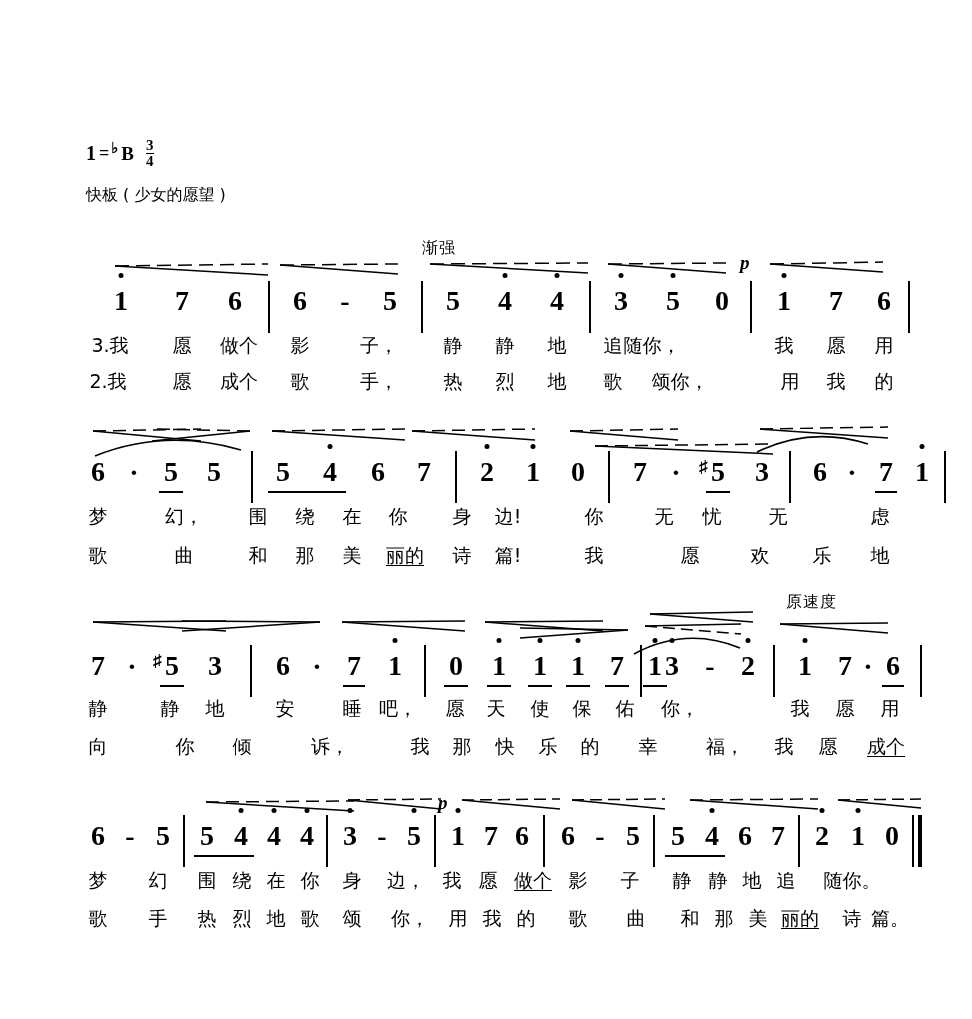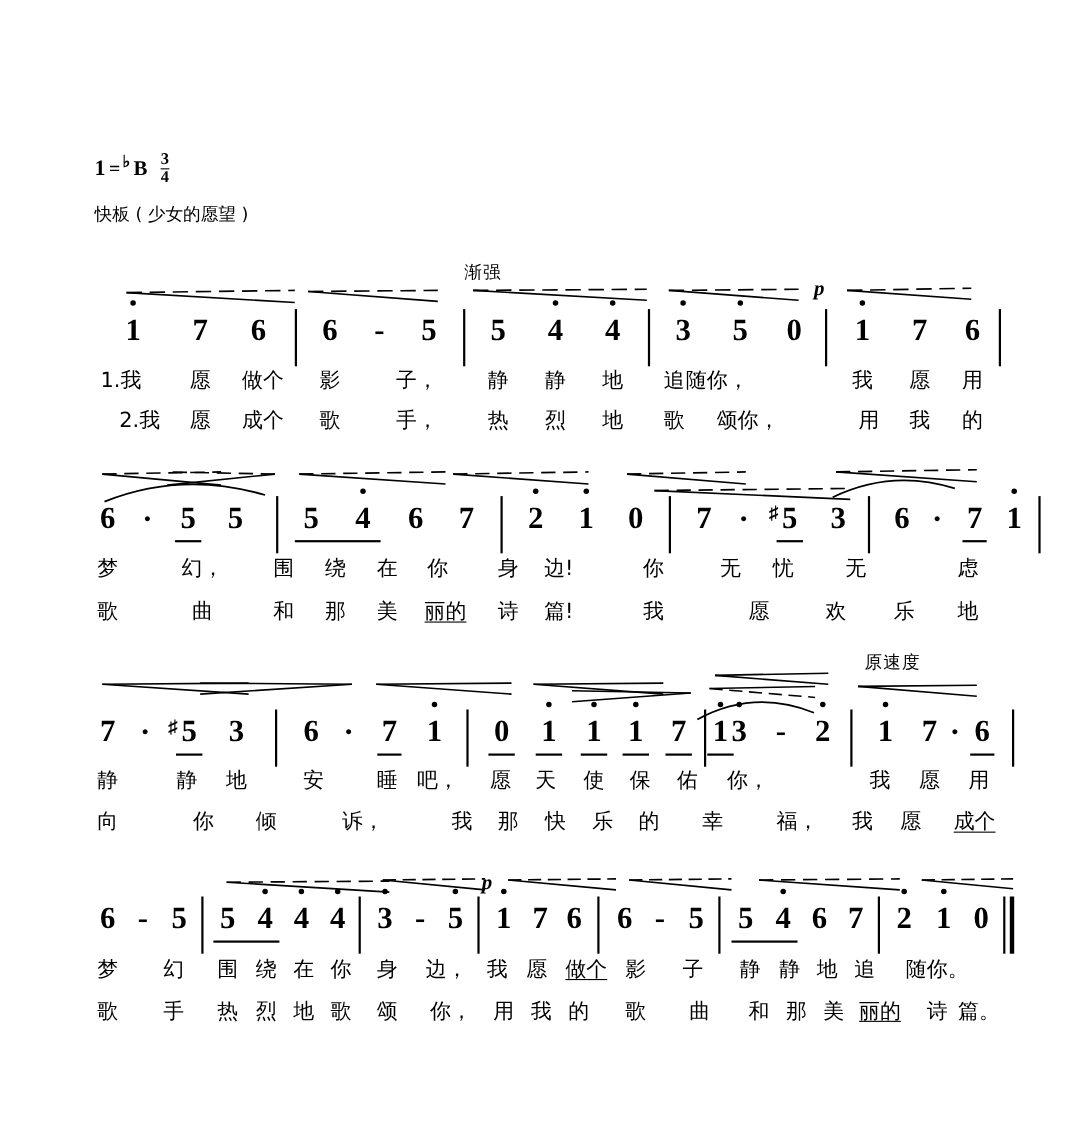--- a/index.html
+++ b/index.html
@@ -285,37 +285,37 @@
       <div class="note" style="left:673px;"><span class="oct-hi"></span><span>5</span></div>
       <div class="note" style="left:722px;"><span>0</span></div>
       <div class="barline" style="left:750px; top:-4px;"></div>
       <div class="note" style="left:784px;"><span class="oct-hi"></span><span>1</span></div>
       <div class="note" style="left:836px;"><span>7</span></div>
       <div class="note" style="left:884px;"><span>6</span></div>
       <div class="barline" style="left:908px; top:-4px;"></div>
     </div>
 
     <div class="lyricrow" style="top:333px;">
-      <div class="lyric verse-no" style="left:110px;">1.我</div>
+      <div class="lyric verse-no" style="left:110px;">3.我</div>
       <div class="lyric" style="left:182px;">愿</div>
       <div class="lyric" style="left:239px;">做个</div>
       <div class="lyric" style="left:300px;">影</div>
       <div class="lyric" style="left:379px;">子，</div>
       <div class="lyric" style="left:453px;">静</div>
       <div class="lyric" style="left:505px;">静</div>
       <div class="lyric" style="left:557px;">地</div>
       <div class="lyric" style="left:613px;">追</div>
       <div class="lyric" style="left:652px;">随你，</div>
       <div class="lyric" style="left:784px;">我</div>
       <div class="lyric" style="left:836px;">愿</div>
       <div class="lyric" style="left:884px;">用</div>
     </div>
 
     <div class="lyricrow" style="top:369px;">
-      <div class="lyric verse-no" style="left:127px;text-align:center;">2.我</div>
+      <div class="lyric verse-no" style="left:108px;text-align:center;">2.我</div>
       <div class="lyric" style="left:182px;">愿</div>
       <div class="lyric" style="left:239px;">成个</div>
       <div class="lyric" style="left:300px;">歌</div>
       <div class="lyric" style="left:379px;">手，</div>
       <div class="lyric" style="left:453px;">热</div>
       <div class="lyric" style="left:505px;">烈</div>
       <div class="lyric" style="left:557px;">地</div>
       <div class="lyric" style="left:613px;">歌</div>
       <div class="lyric" style="left:680px;">颂你，</div>
       <div class="lyric" style="left:790px;">用</div>

